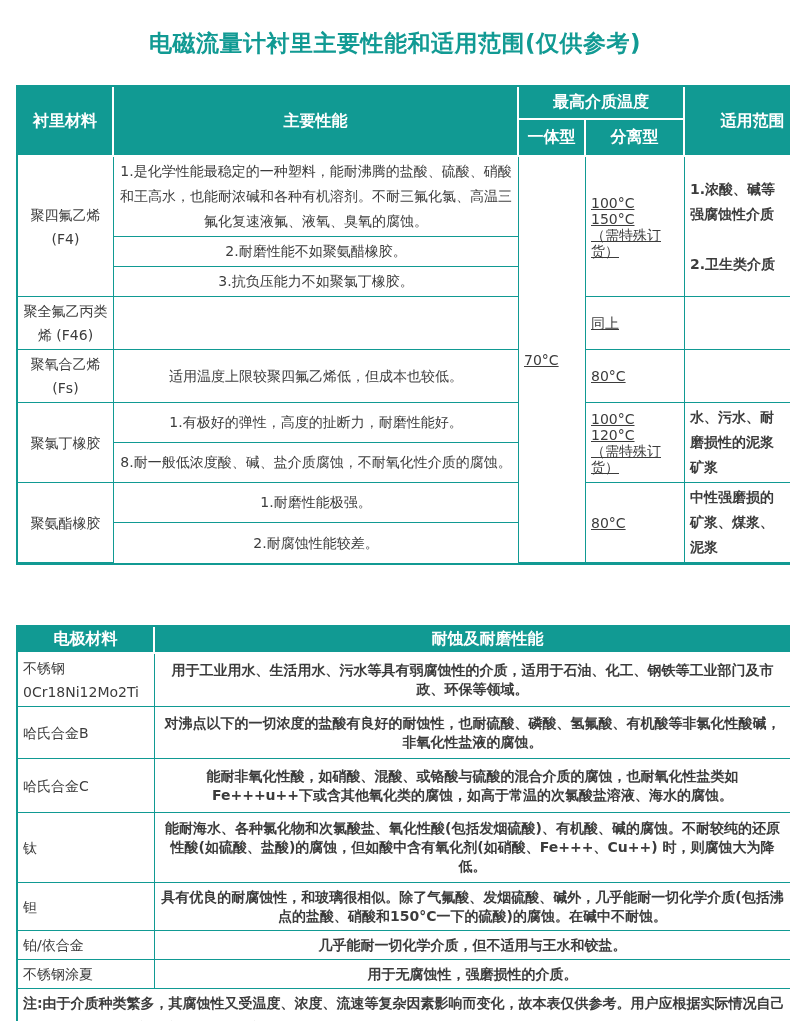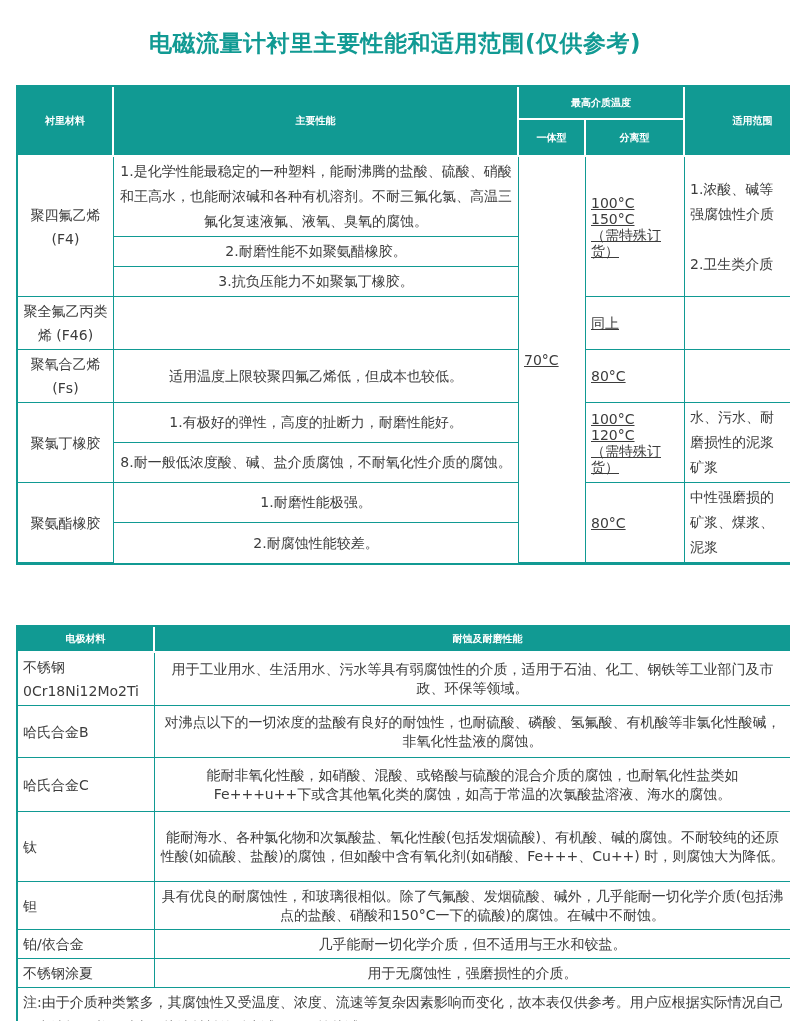--- a/index.html
+++ b/index.html
@@ -21,37 +21,37 @@
   table.t{
     width:772px;
     table-layout:fixed;
     border:2px solid #119a93;
     border-collapse:separate;
     border-spacing:0;
   }
   table.t th{
     background:#119a93;
     color:#ffffff;
-    font-size:10px;
+    font-size:16px;
     font-weight:bold;
     vertical-align:middle;
     border-right:2px solid #ffffff;
     border-bottom:2px solid #ffffff;
     padding:2px;
   }
   table.t th.no-r{border-right:none;padding-left:32px;}
   table.t td{
     border-right:1px solid #119a93;
     border-bottom:1px solid #119a93;
     font-size:14px;
     vertical-align:middle;
     white-space:pre-line;
     padding:2px 5px;
   }
-  table.t td.no-r{border-right:none;}
+  table.t td.no-r{border-right:none;font-weight:bold;}
   table.t tr.last td{border-bottom:none;margin-left:20px;}
   td.c-mat{text-align:center;line-height:24px;padding:2px 2px;}
   td.c-perf{text-align:center;line-height:25px;padding:1px 6px;}
   td.c-temp{line-height:16px;text-decoration:underline;}
   td.c-range{text-align:left;line-height:25px;padding:2px 5px;}
   
   .gap{height:60px;}
   td.e-mat{line-height:24px;}
   td.e-perf{text-align:center;line-height:19px;padding:2px 7px;}
   td.e-note{text-align:left;line-height:25px;padding:3px 7px;}

